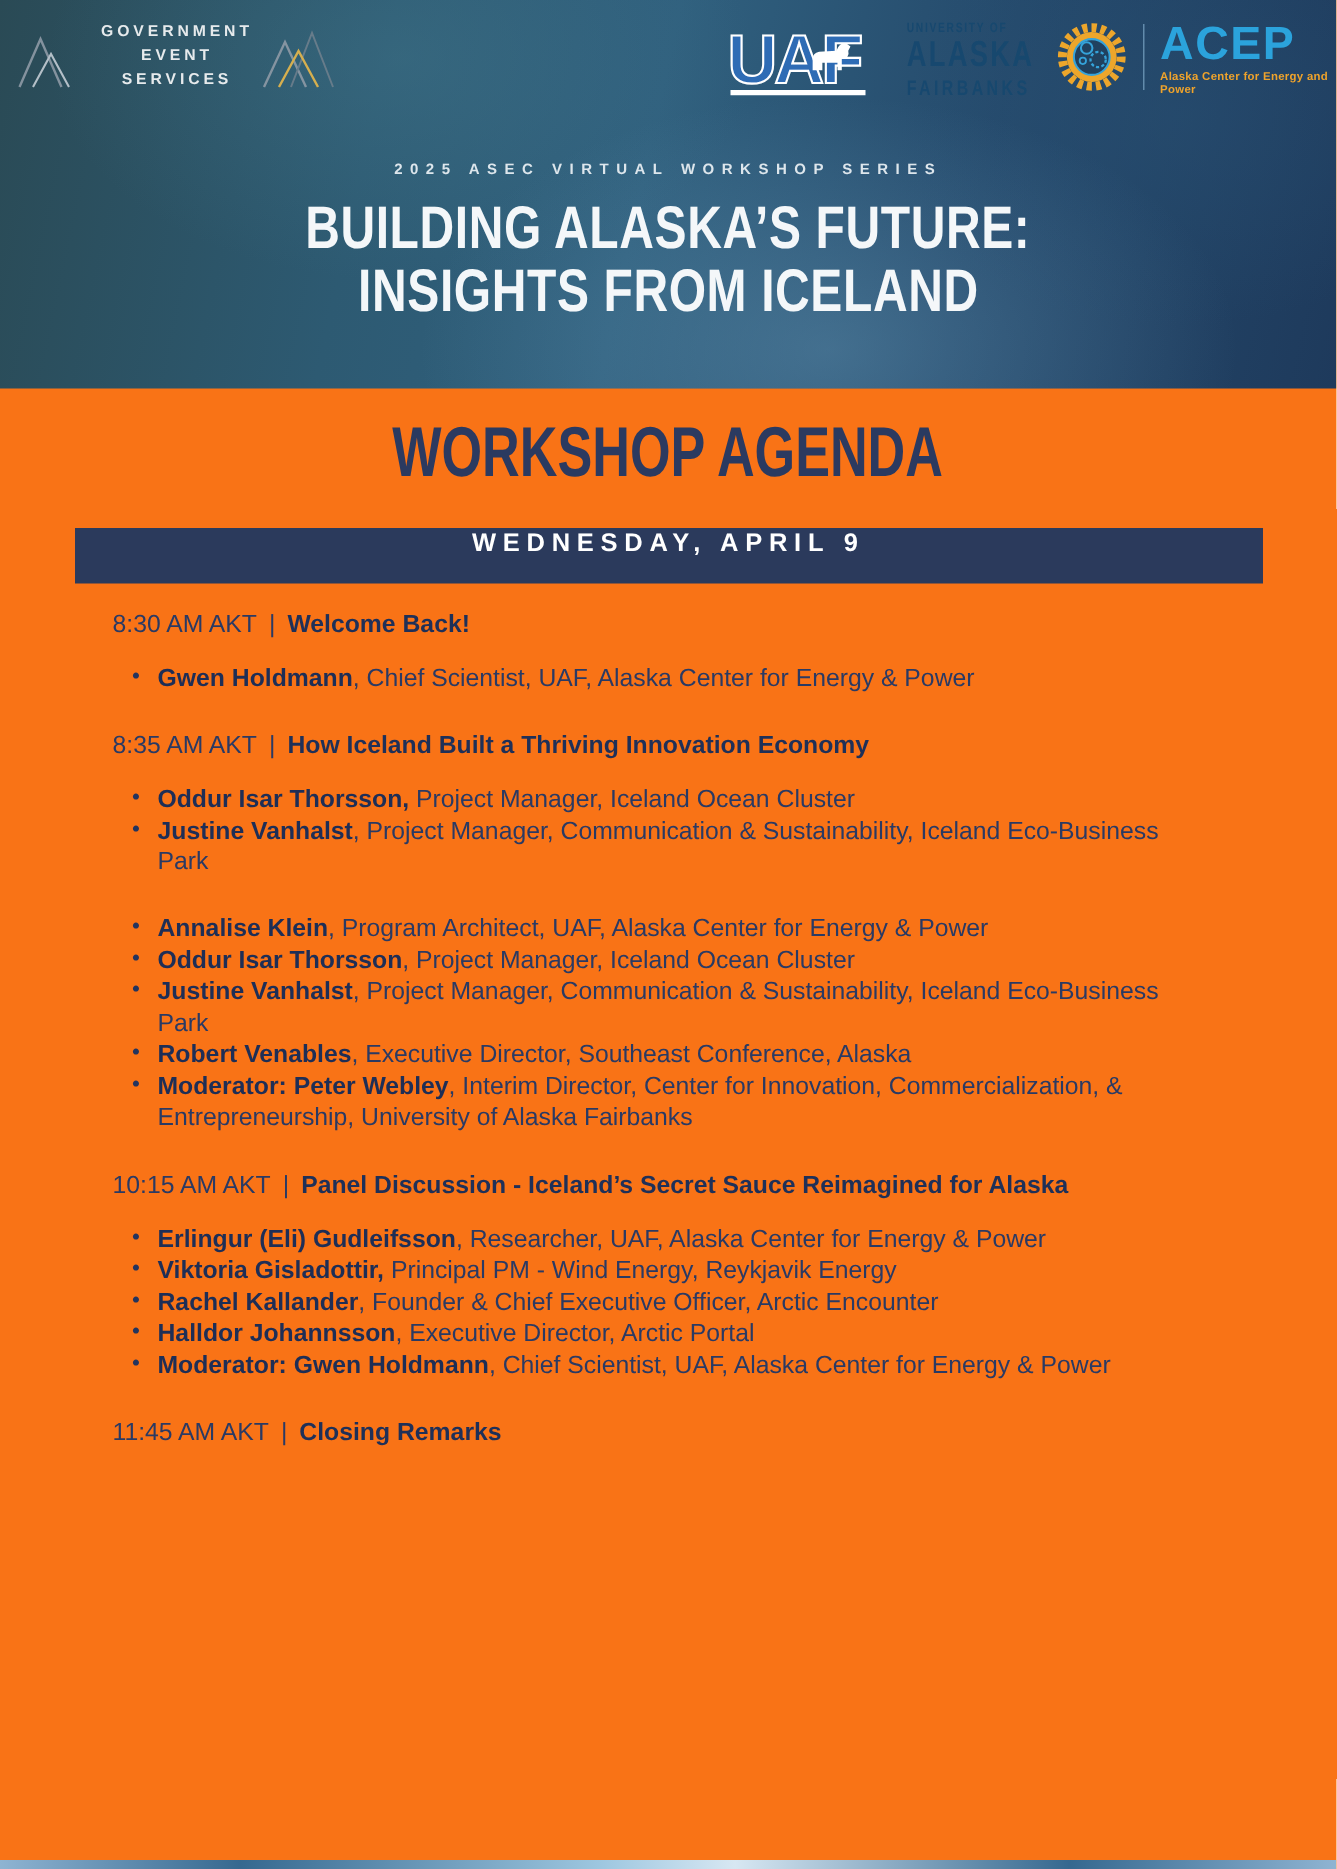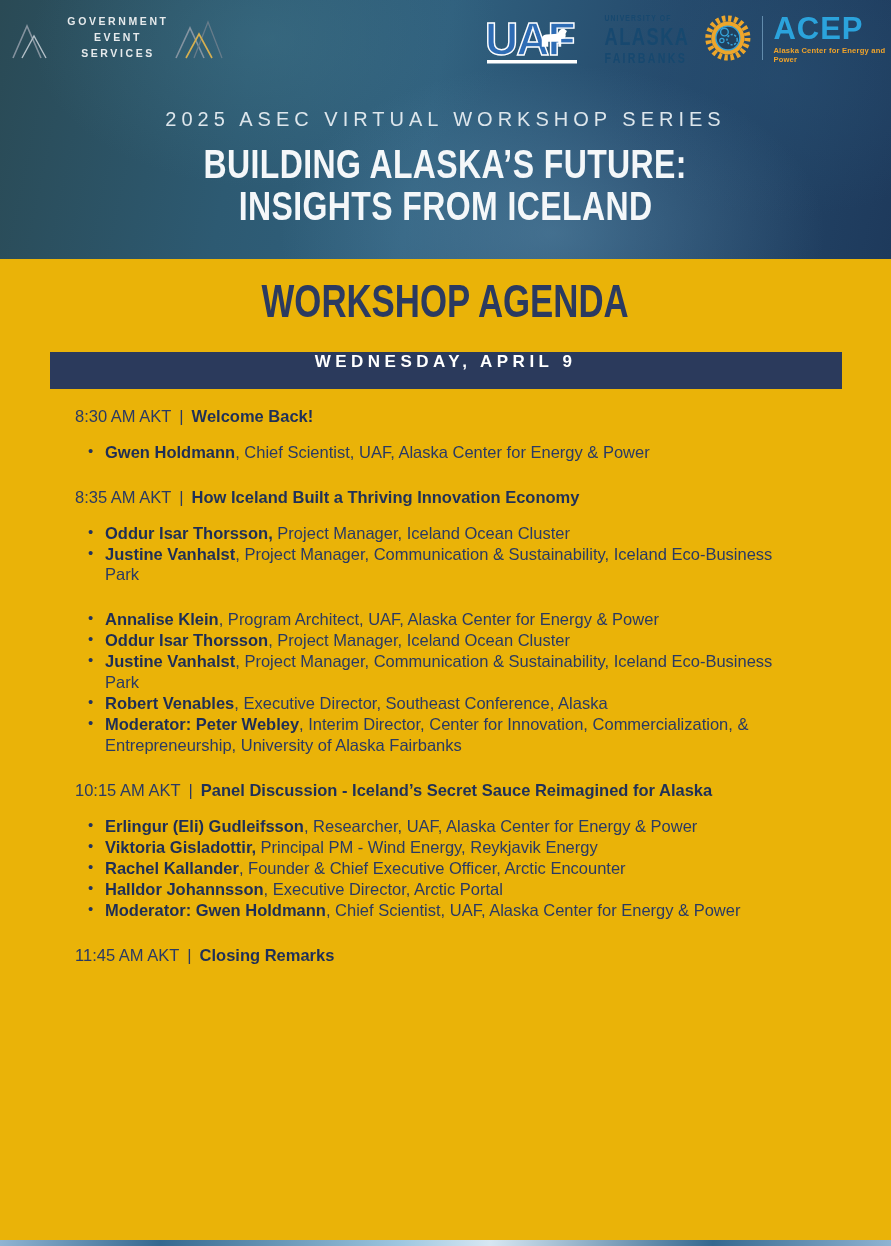--- a/index.html
+++ b/index.html
@@ -1,16 +1,16 @@
 <!DOCTYPE html>
 <html><head>
 <meta charset="utf-8">
 <style>
   html,body{margin:0;padding:0;background:#ffffff;}
-  .page{position:relative;width:891px;height:1246px;background:#eab308;overflow:hidden;
+  .page{position:relative;width:891px;height:1246px;background:#f97316;overflow:hidden;
         font-family:"Liberation Sans",sans-serif;color:#2a3a64;}
 
   
   .hero{position:absolute;top:0;left:0;width:891px;height:259px;
     background:
       radial-gradient(ellipse 420px 260px at 62% 90%, rgba(110,160,190,0.38), transparent 65%),
       radial-gradient(ellipse 380px 240px at 30% 15%, rgba(70,125,145,0.35), transparent 62%),
       radial-gradient(ellipse 300px 200px at 88% 30%, rgba(40,80,115,0.5), transparent 70%),
       linear-gradient(102deg,#2a4a55 0%,#2d5a72 28%,#30607e 48%,#254a6c 72%,#1e3a5c 100%);}
   .cond{display:inline-block;transform:scaleX(0.76);transform-origin:center;white-space:nowrap;}
@@ -25,21 +25,21 @@
   .uaf-univ .u1{font-size:9px;letter-spacing:1.5px;font-weight:700;display:block;}
   .uaf-univ .u2{font-size:24px;letter-spacing:2px;font-weight:800;display:block;margin:2px 0;}
   .uaf-univ .u3{font-size:14px;letter-spacing:3px;font-weight:800;display:block;}
 
   .acep{position:absolute;left:704px;top:10px;display:flex;align-items:center;}
   .acep-divider{width:2px;height:44px;background:rgba(150,195,225,.55);margin:0 10px;}
   .acep-abbr{font-size:31px;font-weight:800;letter-spacing:1px;color:#2ba3dc;line-height:1;}
   .acep-tagline{font-size:7.6px;font-weight:600;color:#efa32b;margin-top:2px;letter-spacing:.2px;}
 
   .hero-text{position:absolute;top:108px;left:0;width:100%;text-align:center;}
-  .series{font-size:20px;font-weight:400;letter-spacing:5px;color:#dde6ec;margin-bottom:12px;}
+  .series{font-size:10px;font-weight:700;letter-spacing:5px;color:#dde6ec;margin-bottom:12px;}
   .hero-title{font-size:40px;font-weight:700;color:#f4f7f9;line-height:1.05;letter-spacing:.5px;}
   .hero-title .cond{transform:scaleX(0.8);}
 
   
   .body-area{position:absolute;top:259px;left:0;width:891px;}
   .agenda-heading{margin:16px 0 0;text-align:center;font-size:47px;font-weight:600;
                   color:#2b3a60;line-height:1.1;}
   .agenda-heading .cond{transform:scaleX(0.74);}
   .day-banner{width:792px;height:37px;margin:25px auto 0;background:#2b3a5c;
               display:flex;justify-content:center;

